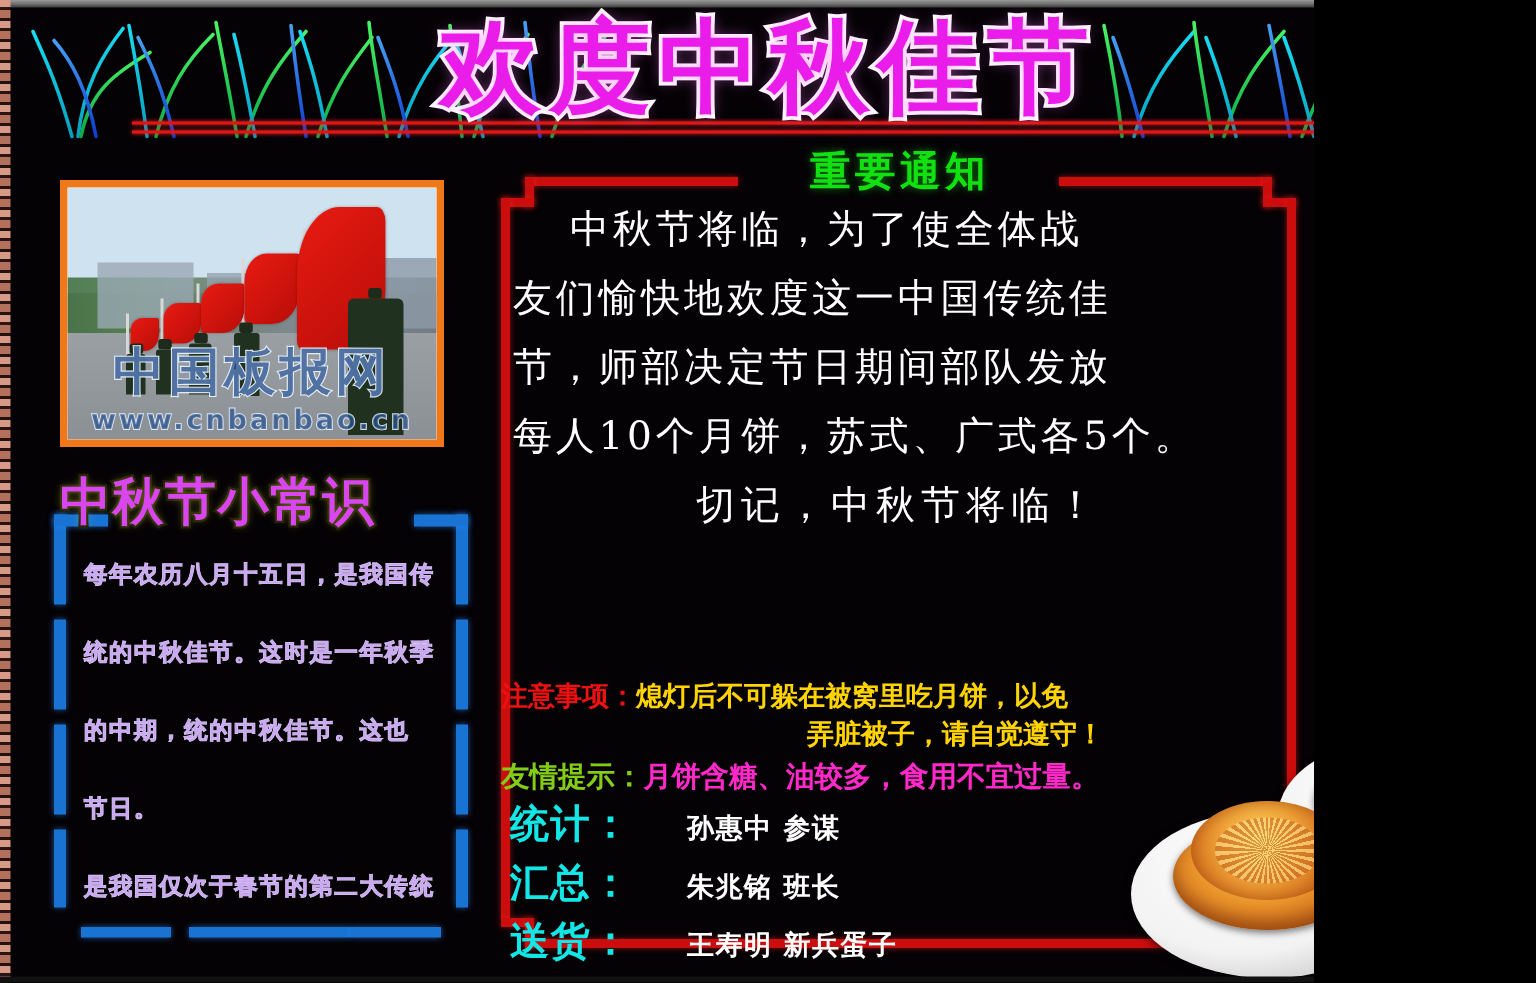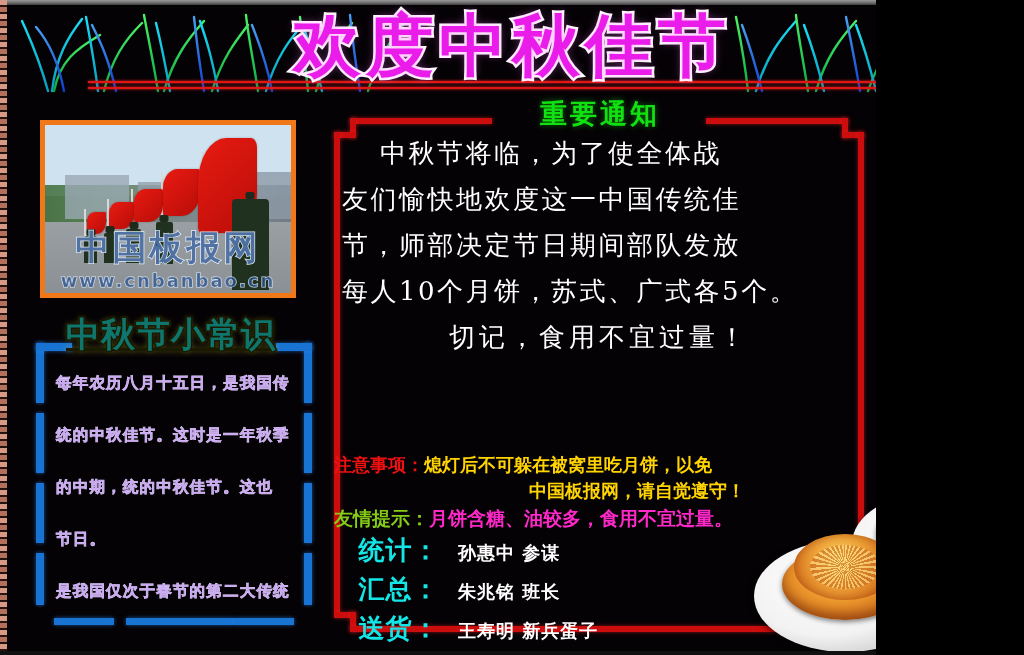--- a/index.html
+++ b/index.html
@@ -115,28 +115,26 @@
     position: absolute; left: 0; top: 145px; width: 100%;
     text-align: center; font-size: 18px; font-weight: bold;
     color: rgba(40,80,140,.72);
     -webkit-text-stroke: 1.2px rgba(235,245,255,.85);
     paint-order: stroke fill;
     letter-spacing: 2px;
   }
 
   .fact-title {
     position: absolute; left: 40px; top: 312px; width: 262px;
-    text-align: center;
     font-size: 34px; font-weight: bold; letter-spacing: 1px;
-    color: #0f766e;
+    color: #d946ef;
     -webkit-text-stroke: 3px #1a1a00;
     paint-order: stroke fill;
     z-index: 12; white-space: nowrap;
     text-shadow: 0 0 6px rgba(255,255,60,.35);
-    text-decoration: underline;
   }
 
   .fact-box {
     position: absolute; left: 36px; top: 343px; width: 276px; height: 282px;
     z-index: 7;
     padding-left: 12px;
   }
   .fact-box .bd {
     position: absolute; background: #1873d3;
     box-shadow: 0 0 4px rgba(40,140,255,.6);
@@ -187,21 +185,21 @@
     position: absolute; left: 334px; top: 505px; width: 530px; z-index: 12;
     line-height: 26px; white-space: nowrap;
   }
   .tip-label { color: #84cc16; font-weight: bold; font-size: 19px; }
   .tip-text  { color: #ff28c8; font-weight: bold; font-size: 19px; margin-top: 23px; }
 
   .credits { position: absolute; left: 340px; top: 532px; z-index: 12; }
   .credit-row { display: flex; align-items: baseline; line-height: 36px; }
   .credit-label {
     color: #13e6e6; font-size: 26px; font-weight: bold;
-    width: 118px; letter-spacing: 1px; text-align: center;
+    width: 118px; letter-spacing: 1px;
   }
   .credit-name { color: #ffffff; font-size: 18px; font-weight: bold; letter-spacing: 1px; }
 
   
   .couplet {
     position: absolute; z-index: 12;
     font-size: 33px; font-weight: bold;
     color: #e00d0d;
     -webkit-text-stroke: 4px #ffffff;
     paint-order: stroke fill;
@@ -377,29 +375,29 @@
     <div class="rb" style="right:8px;bottom:20px;width:22px;height:6px;"></div>
     <div class="rb" style="right:24px;bottom:6px;width:6px;height:20px;"></div>
     <div class="rb" style="left:24px;bottom:6px;width:498px;height:6px;"></div>
   </div>
 
   <div class="notice-body">
     <div class="nline indent">中秋节将临，为了使全体战</div>
     <div class="nline">友们愉快地欢度这一中国传统佳</div>
     <div class="nline">节，师部决定节日期间部队发放</div>
     <div class="nline">每人10个月饼，苏式、广式各5个。</div>
-    <div class="nline center">切记，食用不宜过量！</div>
+    <div class="nline center">切记，中秋节将临！</div>
   </div>
 
   <div class="warn-row">
     <div class="warn-l1">
       <span class="warn-label">注意事项：</span><span class="warn-text">熄灯后不可躲在被窝里吃月饼，以免</span>
     </div>
     <div class="warn-l2">
-      <span class="warn-text">中国板报网，请自觉遵守！</span>
+      <span class="warn-text">弄脏被子，请自觉遵守！</span>
     </div>
   </div>
 
   <div class="tip-row">
     <span class="tip-label">友情提示：</span><span class="tip-text">月饼含糖、油较多，食用不宜过量。</span>
   </div>
 
   <div class="credits">
     <div class="credit-row">
       <span class="credit-label">统计：</span>

